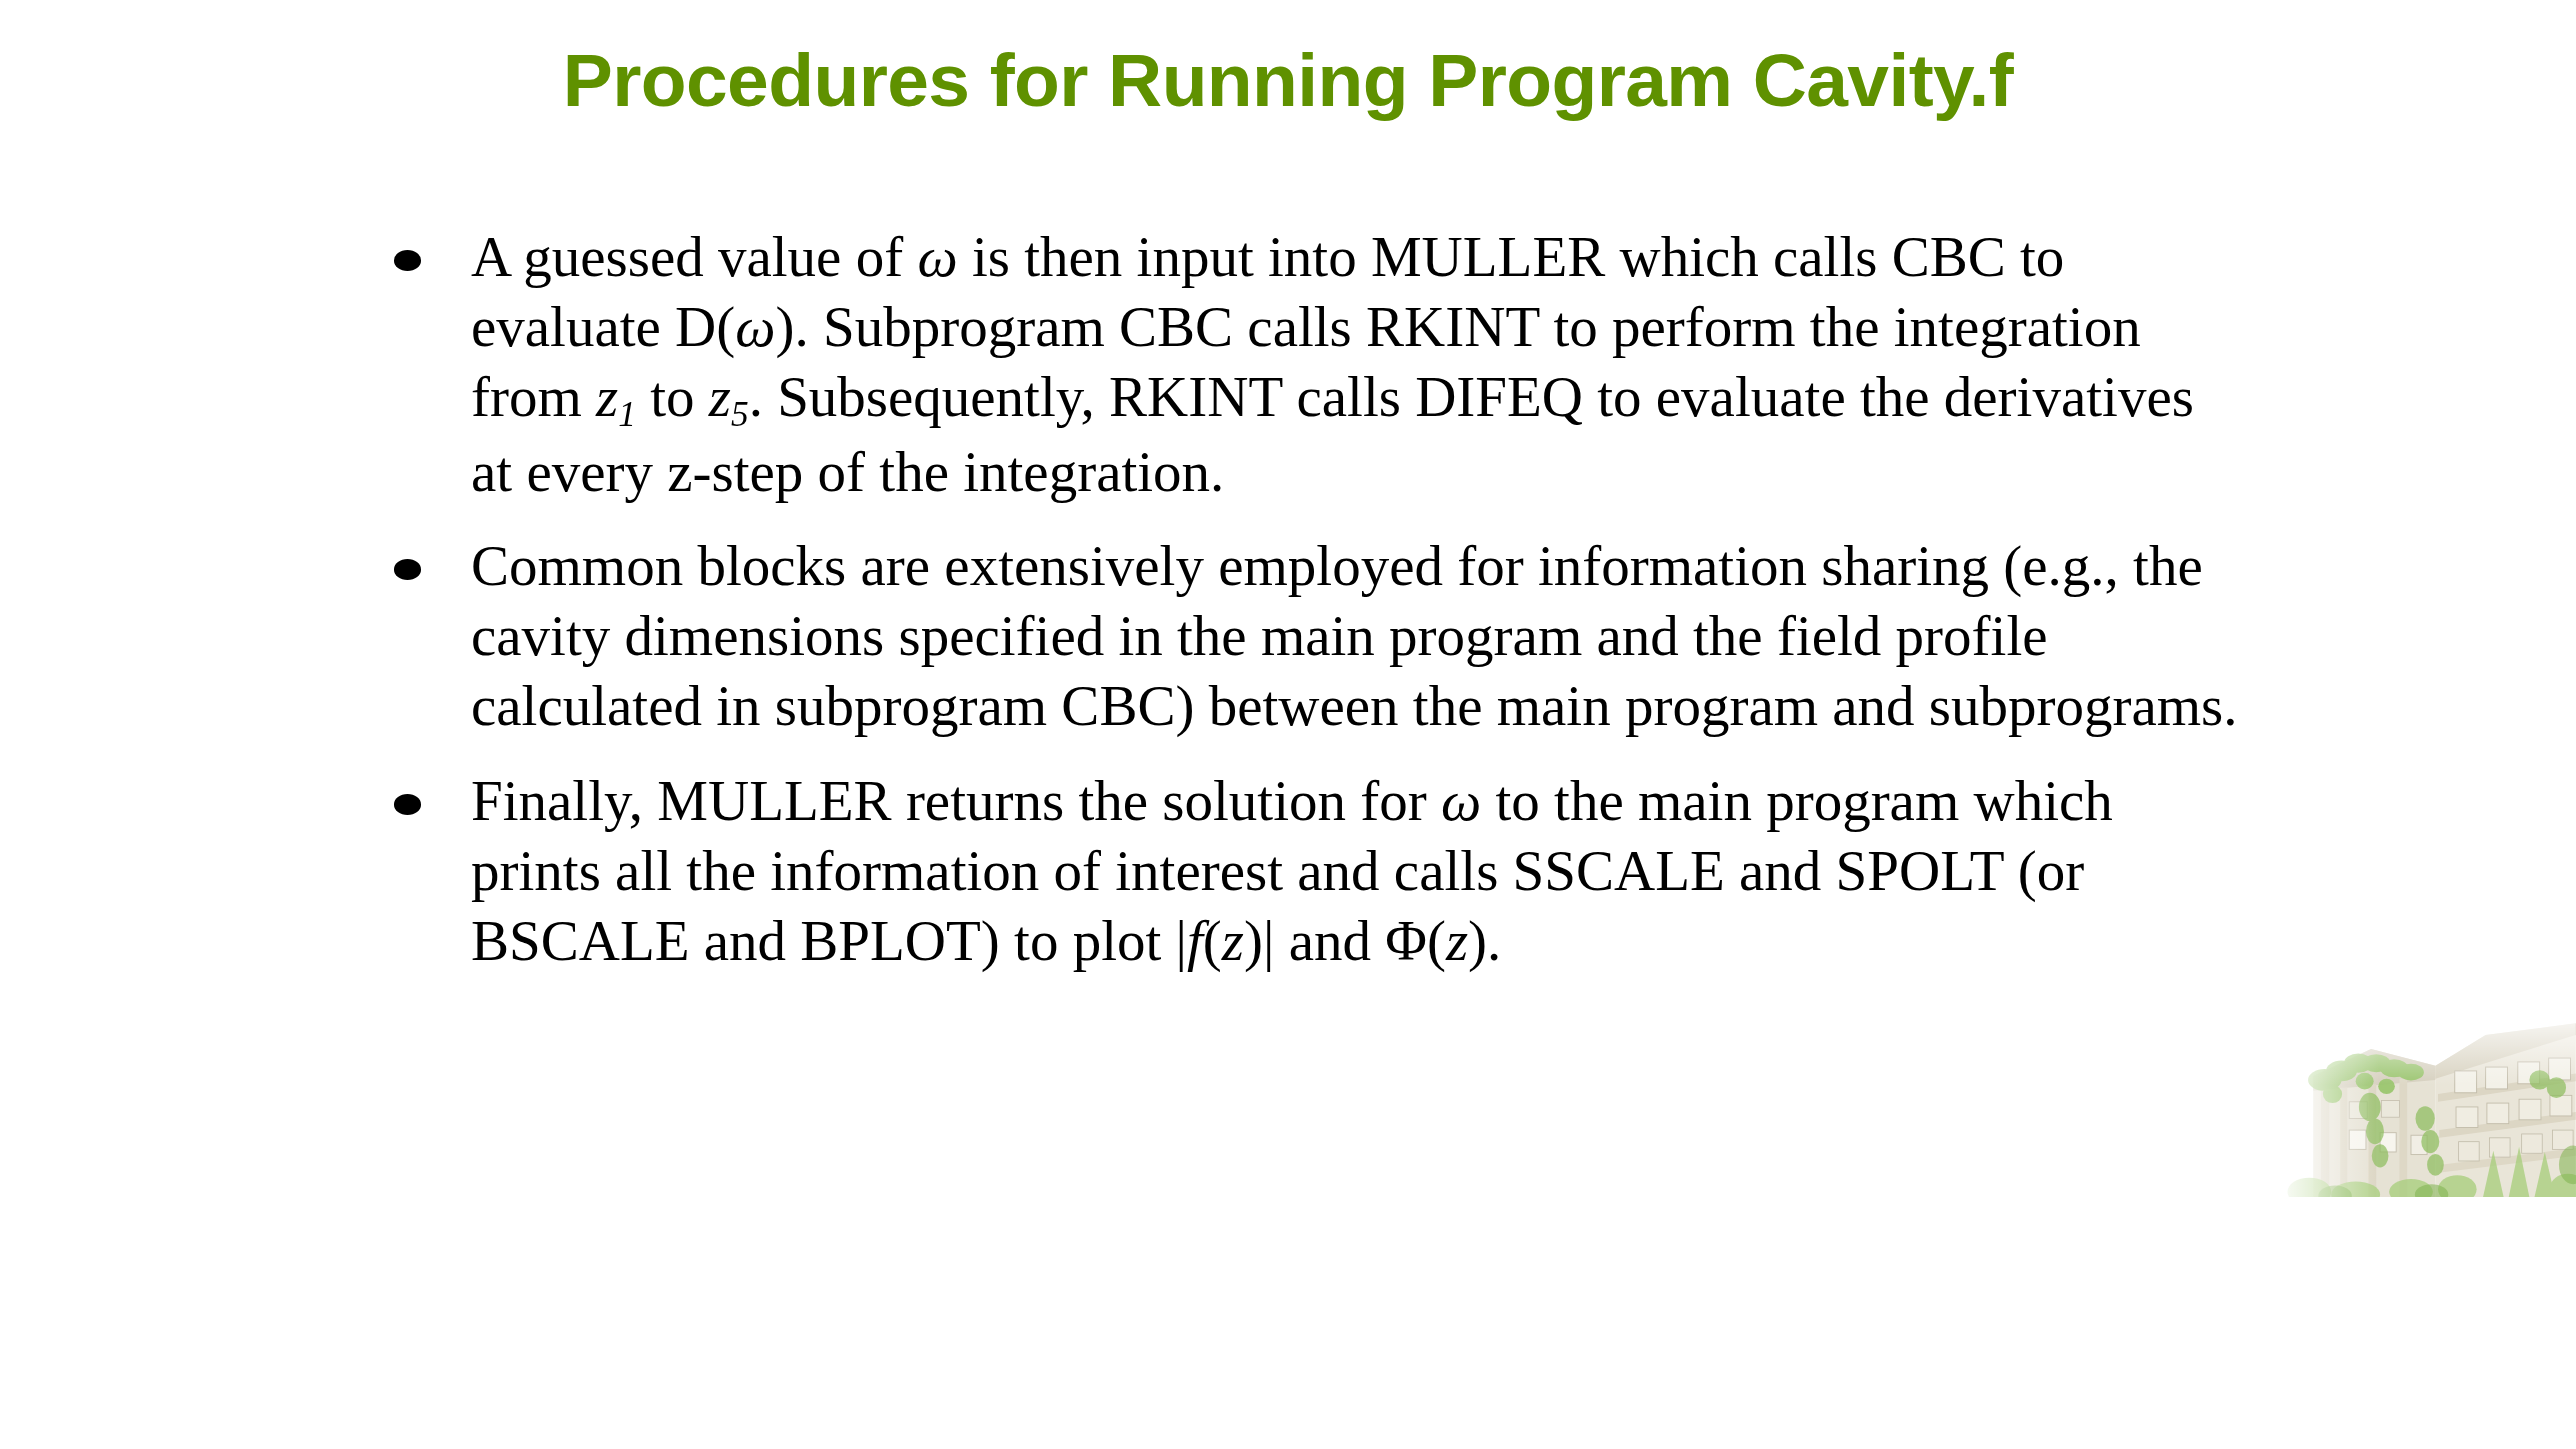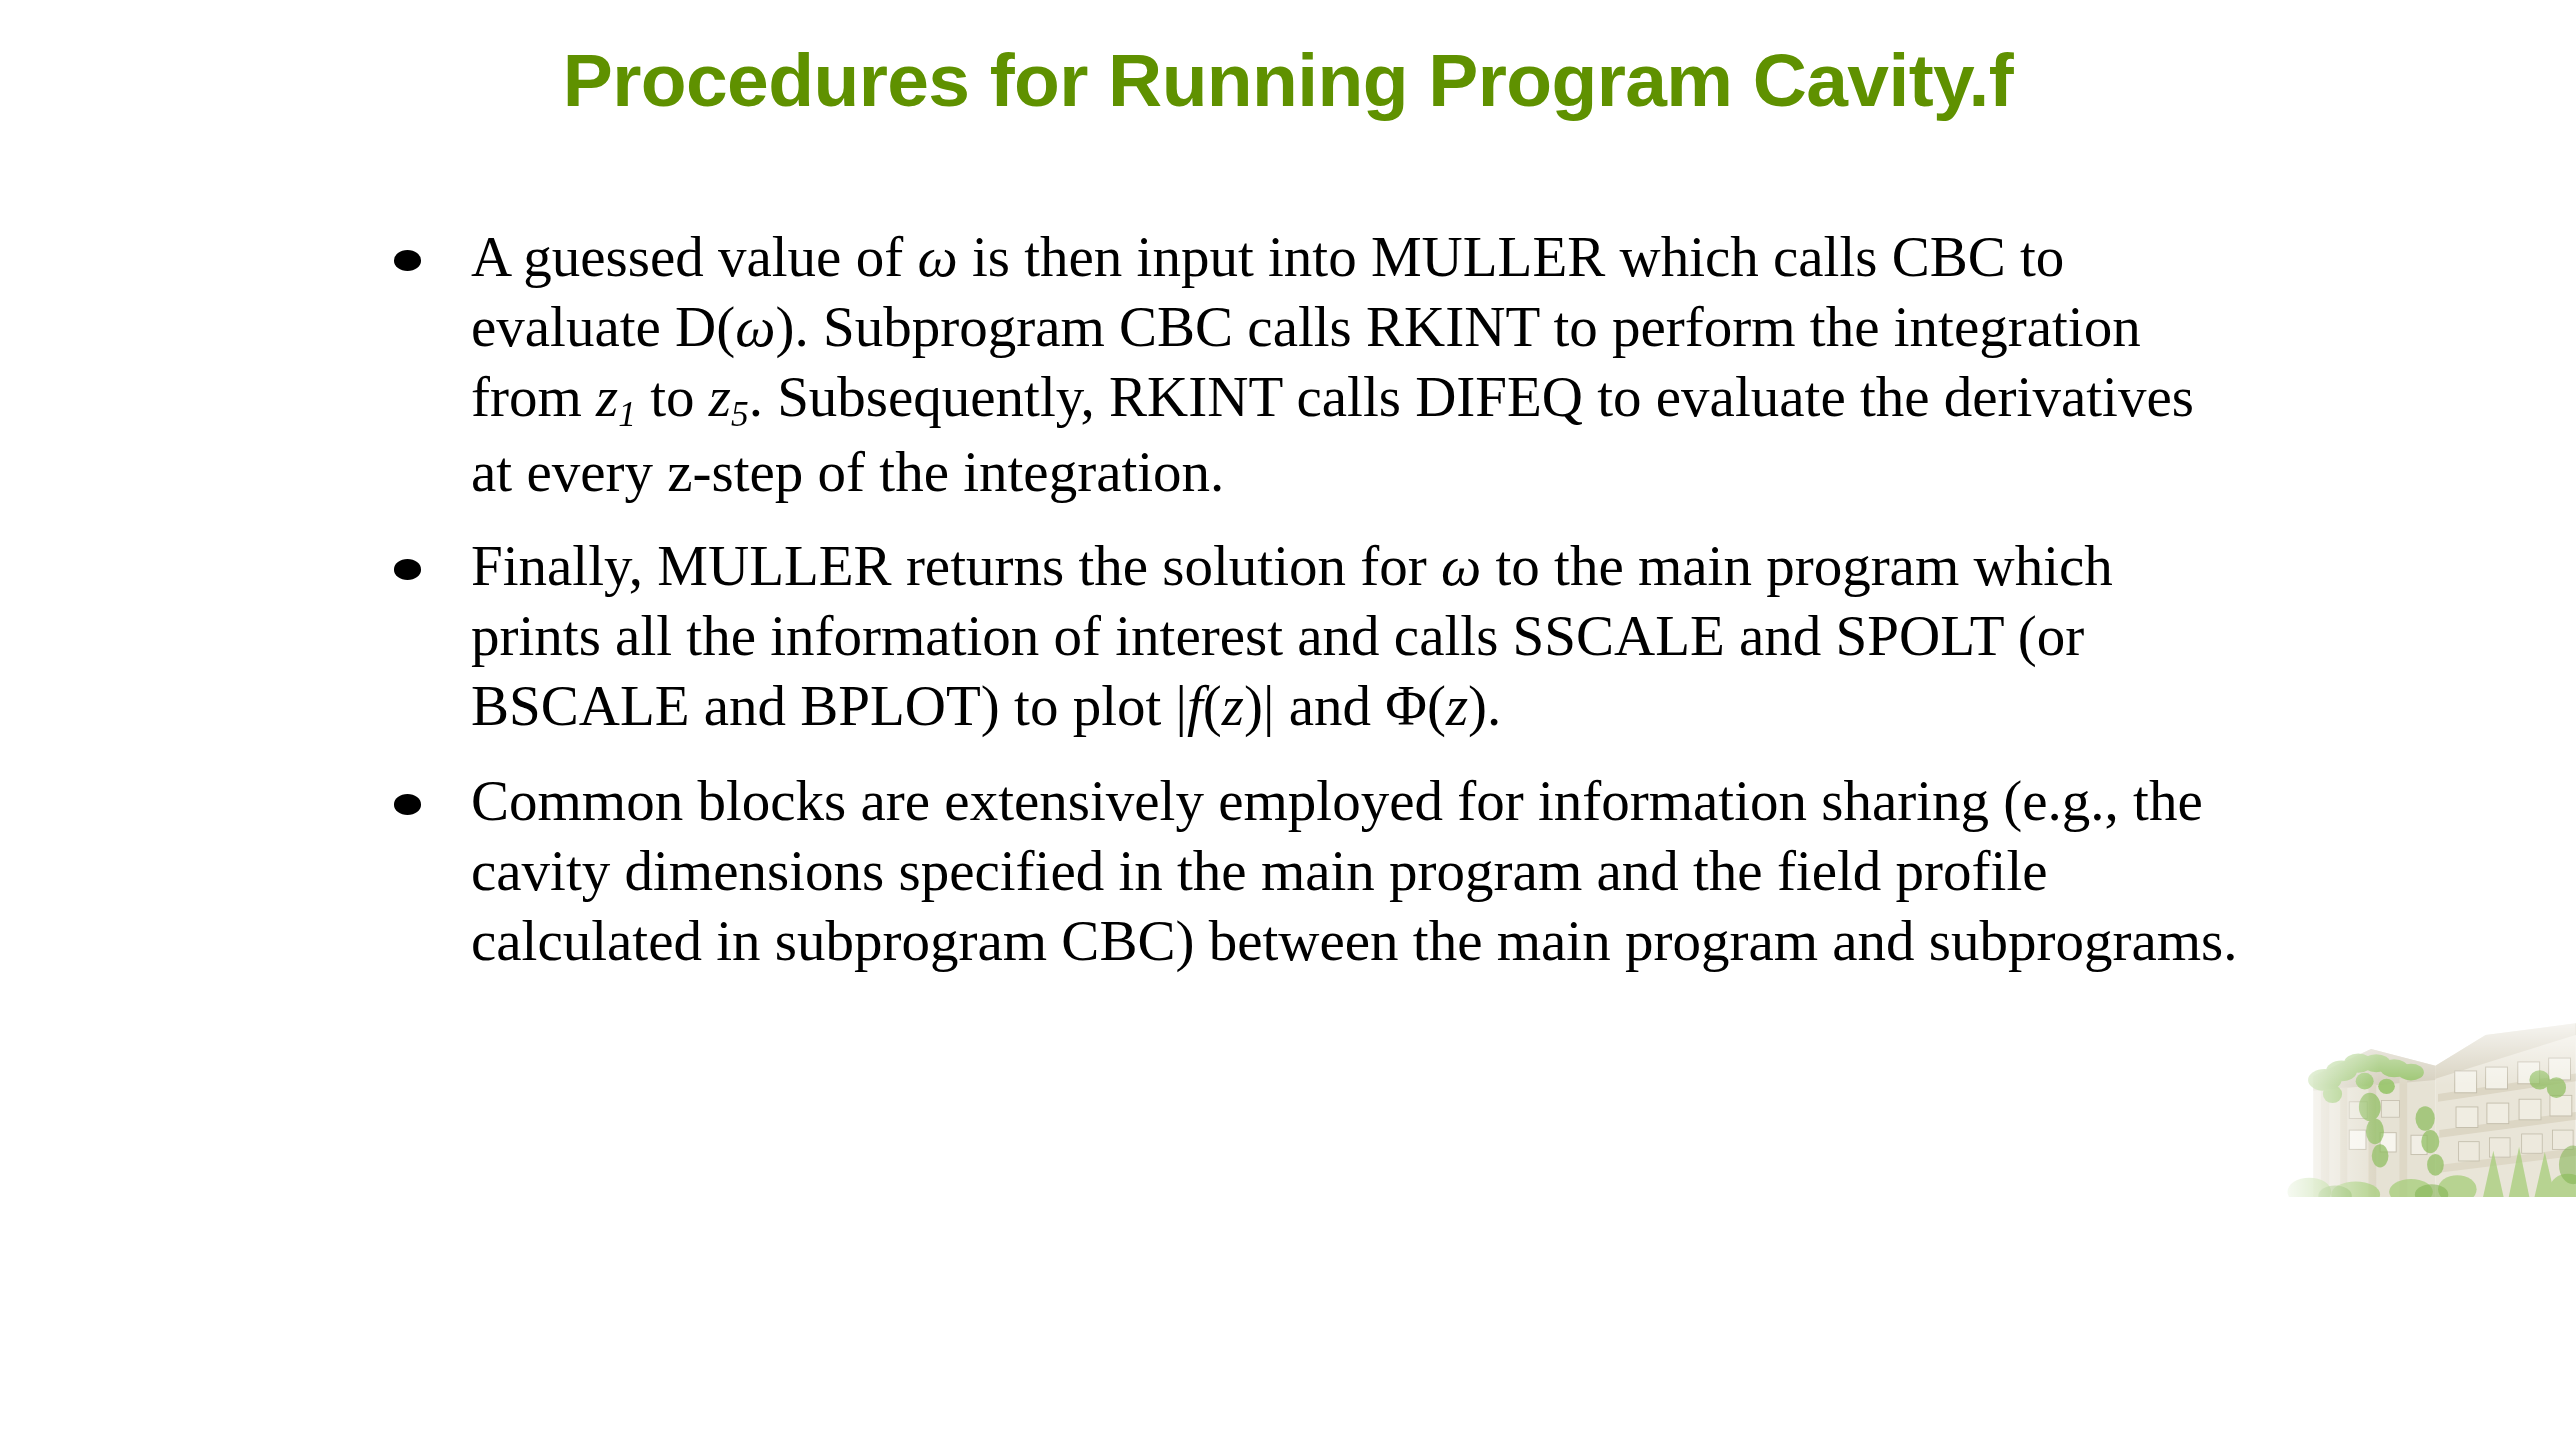--- a/index.html
+++ b/index.html
@@ -112,28 +112,28 @@
       <span class="bullet-marker">
         <span class="bullet-dot"></span>
       </span>
       <span class="bullet-text" id="bullet-2-rich">A guessed value of <span class="greek">ω</span> is then input into MULLER which calls CBC to evaluate D(<span class="greek">ω</span>). Subprogram CBC calls RKINT to perform the integration from <i>z</i><sub>1</sub> to <i>z</i><sub>5</sub>. Subsequently, RKINT calls DIFEQ to evaluate the derivatives at every z-step of the integration.</span>
     </div>
 
     <div class="bullet-row">
       <span class="bullet-marker">
         <span class="bullet-dot"></span>
       </span>
-      <span class="bullet-text" id="bullet-3-rich">Finally, MULLER returns the solution for <span class="greek">ω</span> to the main program which prints all the information of interest and calls SSCALE and SPOLT (or BSCALE and BPLOT) to plot |<i>f</i>(<i>z</i>)| and <span class="greek-up">Φ</span>(<i>z</i>).</span>
+      <span class="bullet-text">Common blocks are extensively employed for information sharing (e.g., the cavity dimensions specified in the main program and the field profile calculated in subprogram CBC) between the main program and subprograms.</span>
     </div>
 
     <div class="bullet-row">
       <span class="bullet-marker">
         <span class="bullet-dot"></span>
       </span>
-      <span class="bullet-text">Common blocks are extensively employed for information sharing (e.g., the cavity dimensions specified in the main program and the field profile calculated in subprogram CBC) between the main program and subprograms.</span>
+      <span class="bullet-text" id="bullet-3-rich">Finally, MULLER returns the solution for <span class="greek">ω</span> to the main program which prints all the information of interest and calls SSCALE and SPOLT (or BSCALE and BPLOT) to plot |<i>f</i>(<i>z</i>)| and <span class="greek-up">Φ</span>(<i>z</i>).</span>
     </div>
 
   </div>
 
   <div id="corner-art">
     <svg viewBox="0 0 470 300" xmlns="http://www.w3.org/2000/svg" aria-hidden="true">
       <defs>
         <linearGradient id="fadeL" x1="0" y1="0" x2="1" y2="0">
           <stop offset="0" stop-color="#ffffff" stop-opacity="1"></stop>
           <stop offset="0.35" stop-color="#ffffff" stop-opacity="0"></stop>

